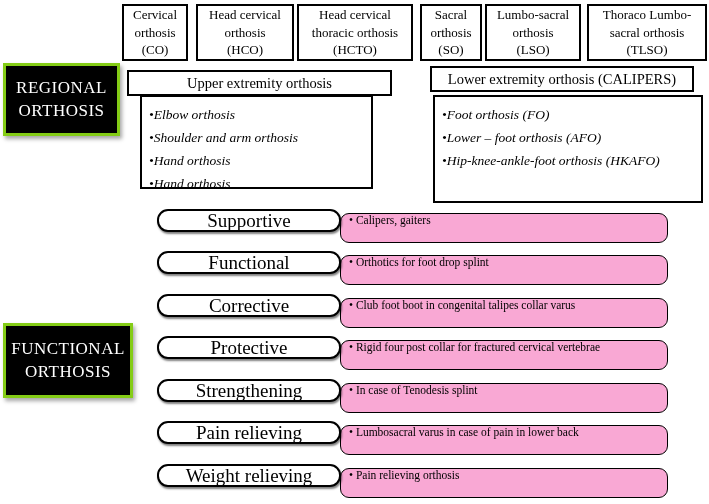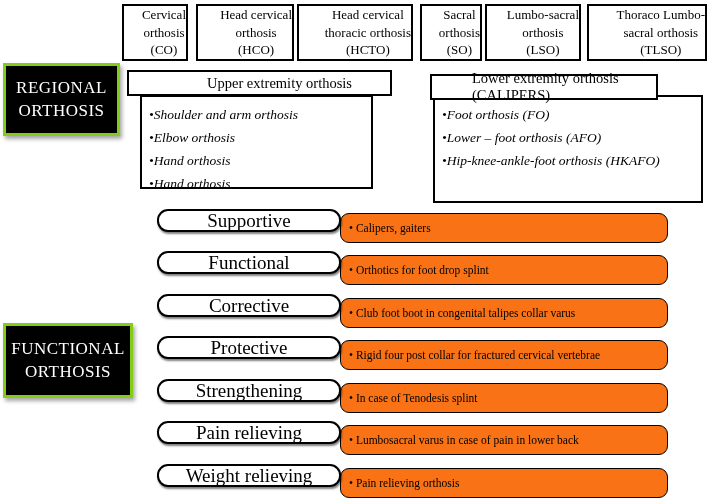--- a/index.html
+++ b/index.html
@@ -5,66 +5,65 @@
   html,body{margin:0;padding:0;}
   body{
     width:709px;height:504px;background:#ffffff;position:relative;
     font-family:"Liberation Serif", serif;color:#000;overflow:hidden;
   }
   .abs{position:absolute;box-sizing:border-box;}
   .pre{white-space:pre-line;}
   
   .tbox{
     border:2px solid #000;background:#fff;
-    display:flex;align-items:center;justify-content:flex-end;
+    display:flex;align-items:center;justify-content:center;
     text-align:center;font-size:13px;line-height:1.35;
   }
   
   .blackbox{
     background:#000;color:#fff;border:3px solid #84cc16;
     display:flex;align-items:center;justify-content:center;
     text-align:center;font-size:17px;line-height:1.3;letter-spacing:.5px;
     box-shadow:2px 3px 4px rgba(0,0,0,.35);
   }
   
   .hdr{
     border:2px solid #000;background:#fff;z-index:2;
     display:flex;align-items:center;justify-content:center;
     font-size:14.5px;
-    padding-left:40px;
   }
   
   .listbox{
     border:2px solid #000;background:#fff;
     padding:6px 4px 0 7px;font-style:italic;font-size:13.5px;
   }
   .listbox .li{line-height:23px;white-space:nowrap;}
   
   .typebox{
     border:2px solid #000;border-radius:11px;background:#fff;z-index:2;
     display:flex;align-items:center;justify-content:center;
     font-size:19px;box-shadow:1px 2px 2px rgba(0,0,0,.5);
   }
   
   .descbox{
-    border:1.5px solid #000;border-radius:9px;background:#f97316;
-    display:flex;align-items:center;
+    border:1.5px solid #000;border-radius:9px;background:#f9a8d4;
+    display:flex;
     font-size:11.5px;padding-left:8px;white-space:nowrap;
   }
   
   #tb0{left:122px;top:4px;width:66px;height:57px}
   #tb1{left:196px;top:4px;width:98px;height:57px}
   #tb2{left:297px;top:4px;width:116px;height:57px}
   #tb3{left:420px;top:4px;width:62px;height:57px}
   #tb4{left:485px;top:4px;width:96px;height:57px}
   #tb5{left:587px;top:4px;width:120px;height:57px}
   #regional-label{left:3px;top:63px;width:117px;height:73px}
   #upper-header{left:127px;top:70px;width:265px;height:26px}
   #upper-list{left:140px;top:95px;width:233px;height:94px}
-  #lower-header{left:430px;top:74px;width:228px;height:26px}
+  #lower-header{left:430px;top:66px;width:264px;height:26px}
   #lower-list{left:433px;top:95px;width:270px;height:108px}
   #functional-label{left:3px;top:323px;width:130px;height:75px}
   .typebox{left:157px;width:184px;height:23px}
   .descbox{left:340px;width:328px;height:30px}
   #t0{top:209px}#d0{top:213px}
   #t1{top:251px}#d1{top:255px}
   #t2{top:294px}#d2{top:298px}
   #t3{top:336px}#d3{top:340px}
   #t4{top:379px}#d4{top:383px}
   #t5{top:421px}#d5{top:425px}
@@ -106,22 +105,22 @@
 
 <div class="abs blackbox" id="regional-label">
     <span class="pre">REGIONAL
 ORTHOSIS</span>
   </div>
 
 <div class="abs hdr" id="upper-header">
     <span>Upper extremity orthosis</span>
   </div>
 <div class="abs listbox" id="upper-list">
+  <div class="li">•Elbow orthosis</div>
   <div class="li">•Shoulder and arm orthosis</div>
-  <div class="li">•Elbow orthosis</div>
   <div class="li">•Hand orthosis</div>
   <div class="li">•Hand orthosis</div>
 </div>
 
 <div class="abs hdr" id="lower-header">
     <span>Lower extremity orthosis (CALIPERS)</span>
   </div>
 <div class="abs listbox" id="lower-list">
   <div class="li">•Foot orthosis (FO)</div>
   <div class="li">•Lower – foot orthosis (AFO)</div>

